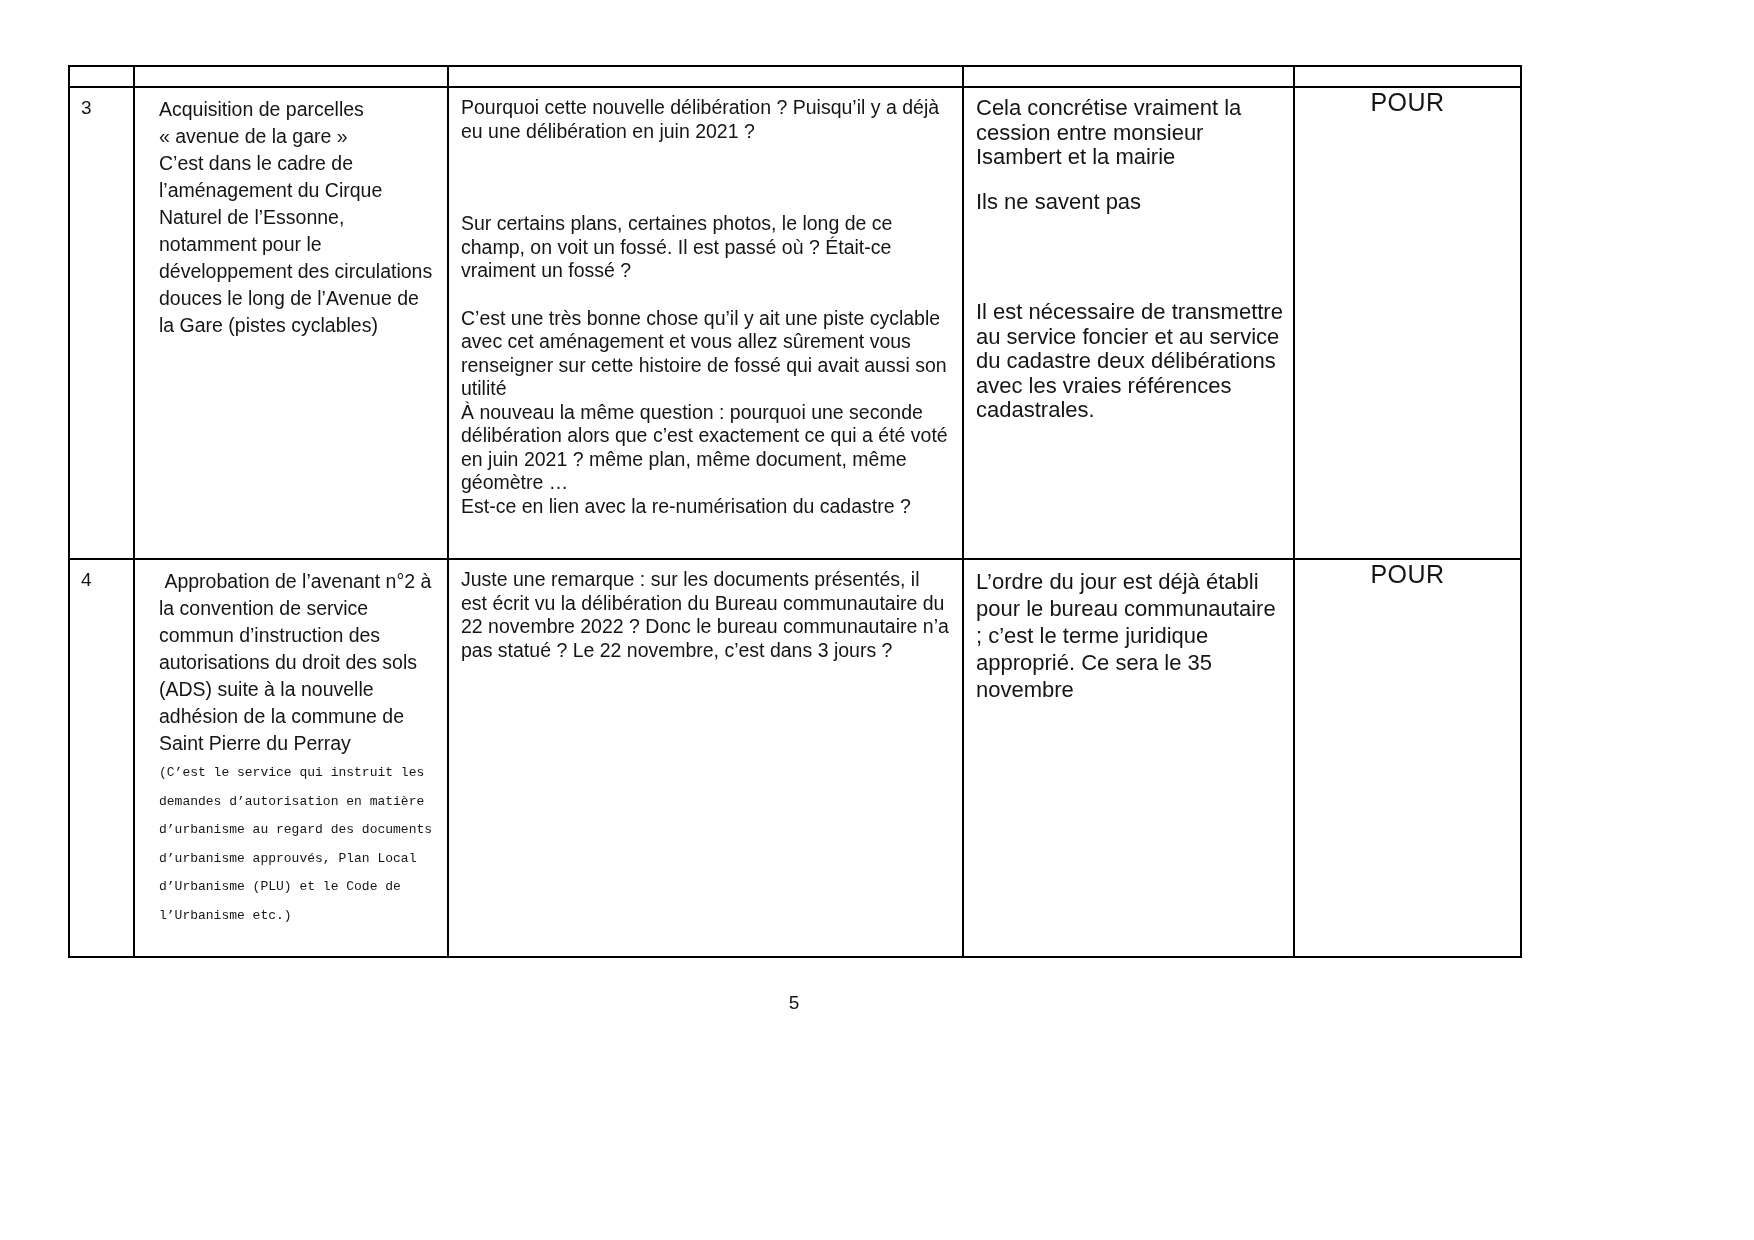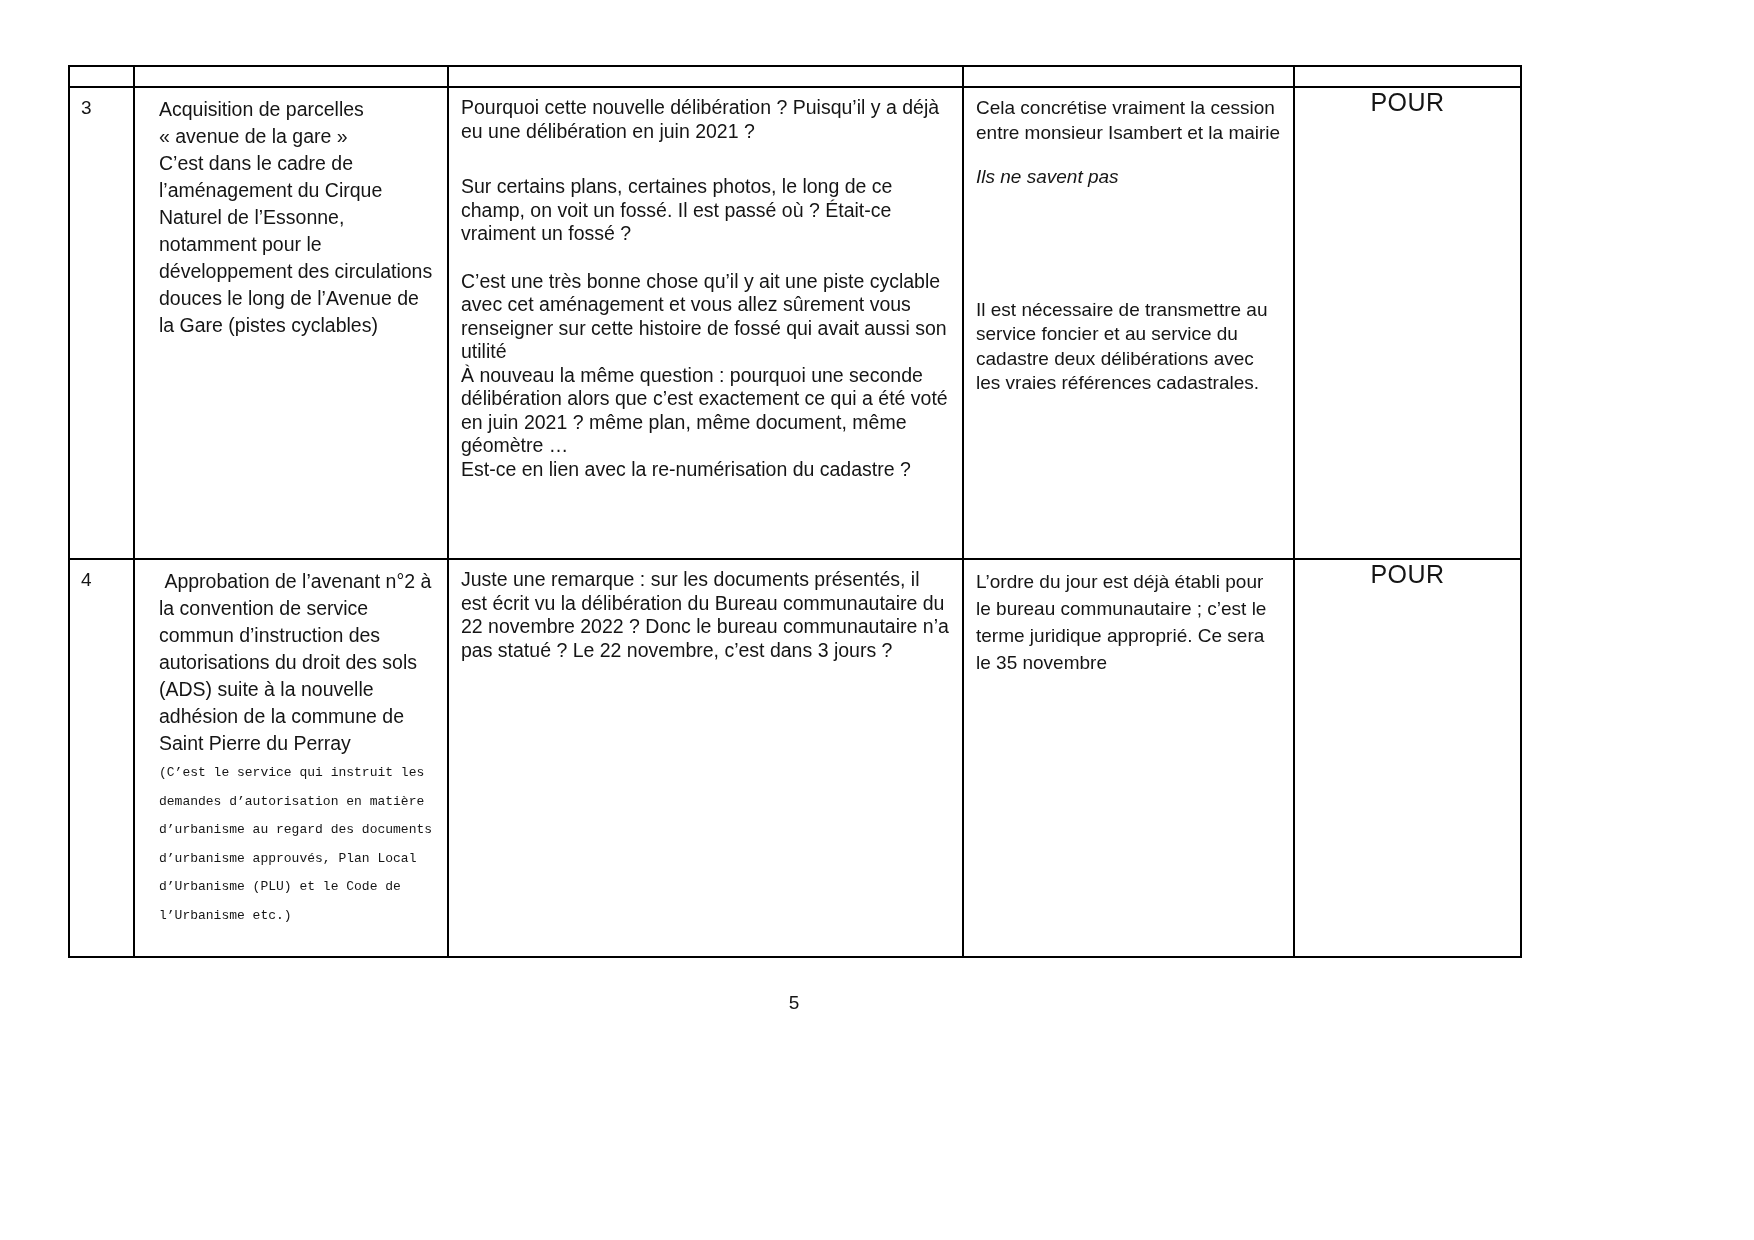--- a/index.html
+++ b/index.html
@@ -45,37 +45,37 @@
     margin-top: 2px;
     font-family: Liberation Mono, monospace;
   }
   td.questions-cell {
     padding: 8px 12px 0 12px;
     font-size: 19.5px;
     line-height: 23.5px;
   }
   td.answers-cell {
     padding: 8px 10px 0 12px;
-    font-size: 19px;
+    font-size: 22px;
     line-height: 24.5px;
   }
   td.answers-cell.wide-leading { line-height: 27px; }
   td.vote-cell {
     vertical-align: middle;
     text-align: center;
   }
   .vote {
     font-weight: normal;
     font-size: 25px;
     letter-spacing: 0.5px;
   }
-  p.mb-47 { margin-bottom: 32px; }
+  p.mb-47 { margin-bottom: 69px; }
   p.mb-24 { margin-bottom: 24px; }
   p.mb-20 { margin-bottom: 20px; }
-  p.mb-big { margin-bottom: 108px; font-style: italic; }
+  p.mb-big { margin-bottom: 86px; }
   .page-number {
     position: absolute;
     left: 68px;
     top: 992px;
     width: 1452px;
     text-align: center;
     font-size: 19px;
   }
 </style>
 </head>

